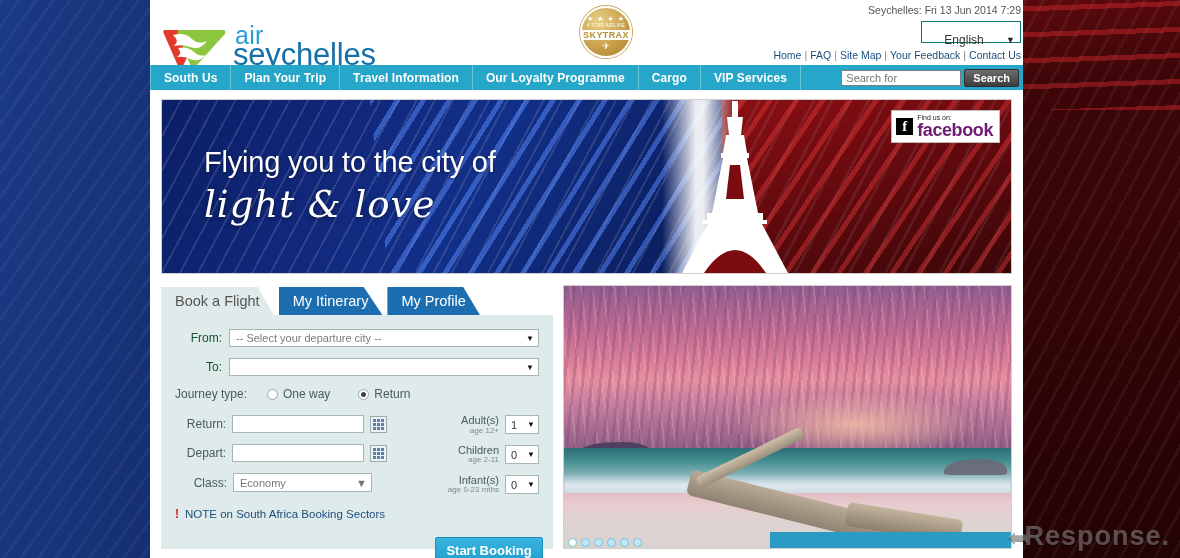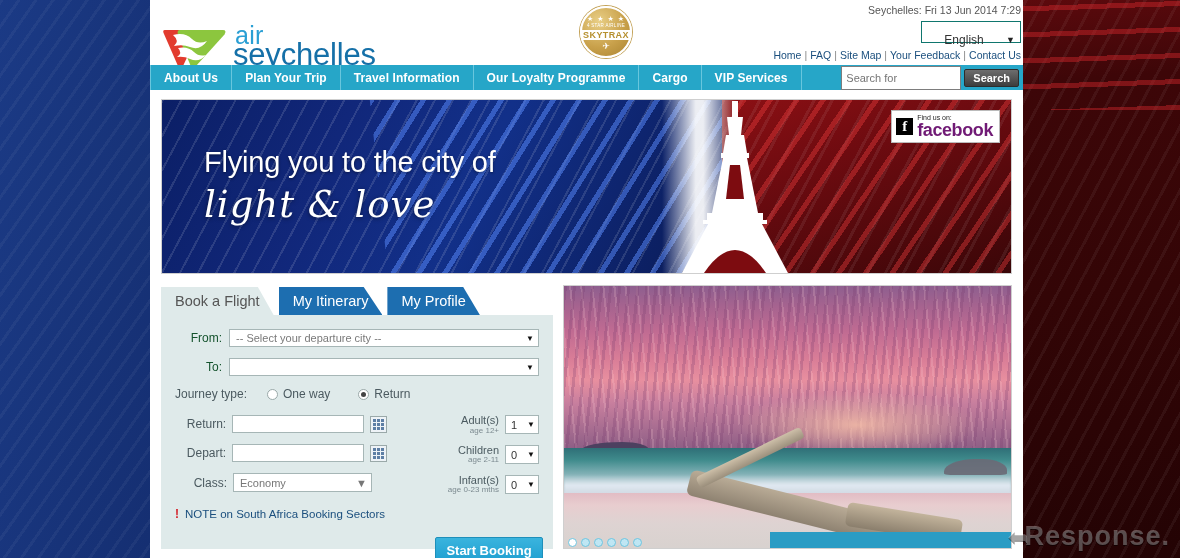--- a/index.html
+++ b/index.html
@@ -122,21 +122,21 @@
   .nav-item {
     display:flex; align-items:center; padding: 0 13px;
     color:#fff; font-size:12px; font-weight:bold;
     border-right: 1px solid #68c6dd;
     white-space:nowrap; letter-spacing:.1px;
   }
   .nav-item:first-child { border-left: 1px solid #68c6dd; }
   .nav-spacer { flex: 1; }
   .nav-search { display:flex; align-items:center; padding-right: 4px; }
   .search-input {
-    width: 120px; height: 24px; border: 1px solid #7d7d7d;
+    width: 120px; height: 16px; border: 1px solid #7d7d7d;
     font-size: 11px; padding: 0 4px; color:#888; background:#fff;
     outline:none;
   }
   .search-btn {
     height: 18px; margin-left: 3px; padding: 0 8px;
     background: linear-gradient(#6d6d6d, #3d3d3d);
     border: 1px solid #2c2c2c; border-radius: 2px;
     color:#fff; font-size: 11px; font-weight:bold; cursor:pointer;
     display:flex; align-items:center;
   }
@@ -431,21 +431,21 @@
           <span class="arr">▼</span>
         </div>
 
         <div class="toplinks">
           <a href="#">Home</a><span class="sep">|</span><a href="#">FAQ</a><span class="sep">|</span><a href="#">Site Map</a><span class="sep">|</span><a href="#">Your Feedback</a><span class="sep">|</span><a href="#">Contact Us</a>
         </div>
       </div>
     </div>
 
     <div class="nav">
-      <div class="nav-item">About Us</div>
+      <div class="nav-item">South Us</div>
       <div class="nav-item">Plan Your Trip</div>
       <div class="nav-item">Travel Information</div>
       <div class="nav-item">Our Loyalty Programme</div>
       <div class="nav-item">Cargo</div>
       <div class="nav-item">VIP Services</div>
       <div class="nav-spacer"></div>
       <div class="nav-search">
         <input class="search-input" type="text" placeholder="Search for" style="">
         <div class="search-btn">Search</div>
       </div>

